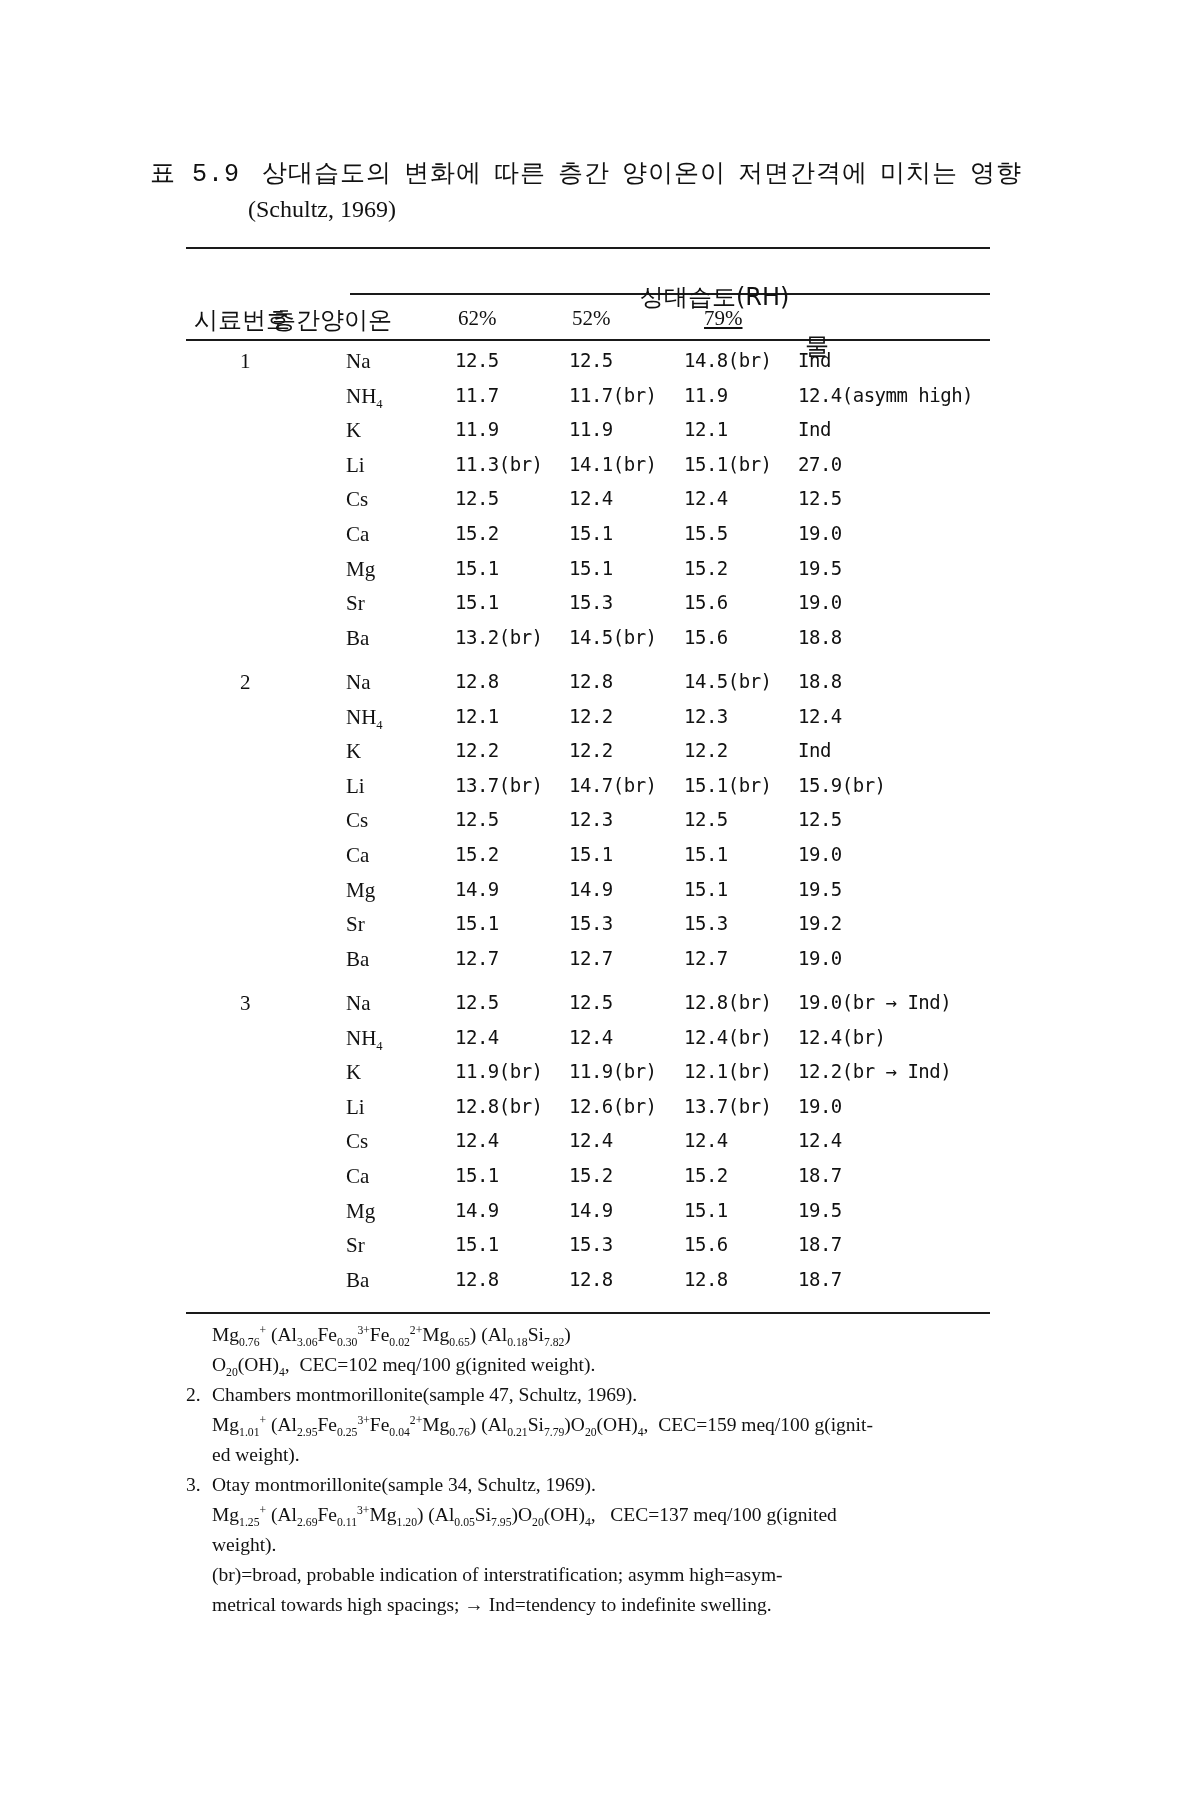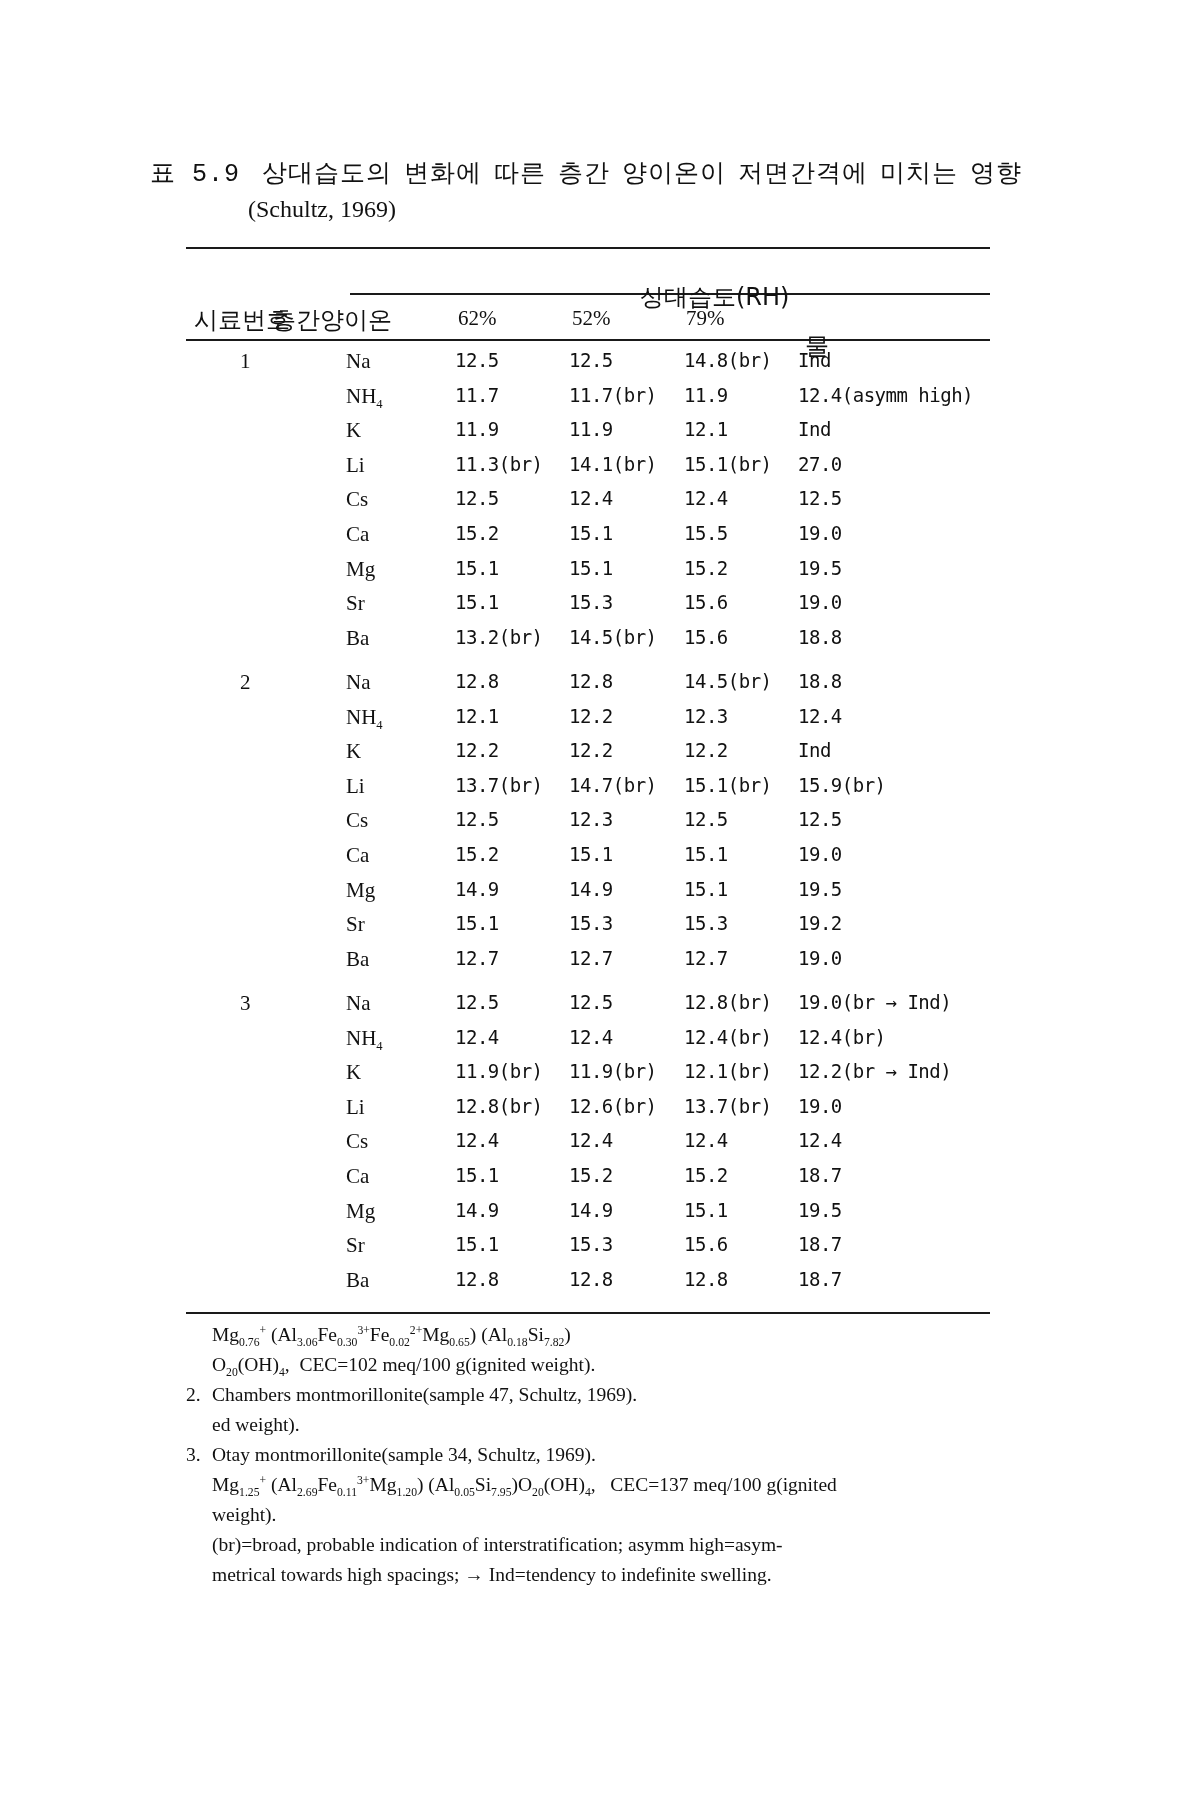--- a/index.html
+++ b/index.html
@@ -39,21 +39,21 @@
 <div class="rule" style="left:186px; top:247px; width:804px;"></div>
 <div class="rule" style="left:350px; top:293px; width:640px; height:1.5px;"></div>
 <div class="rule" style="left:186px; top:339px; width:804px;"></div>
 <div class="rule" style="left:186px; top:1312px; width:804px;"></div>
 
 <div class="hdr ko" style="left:194px; top:281px;">시료번호</div>
 <div class="hdr ko" style="left:272px; top:281px;">층간양이온</div>
 <div class="hdr ko" style="left:640px; top:258px;">상대습도(RH)</div>
 <div class="hdr" style="left:458px; top:306px;">62%</div>
 <div class="hdr" style="left:572px; top:306px;">52%</div>
-<div class="hdr" style="left:686px; top:306px;">79%</div>
+<div class="hdr" style="left:704px; top:306px;text-decoration:underline;">79%</div>
 <div class="hdr ko" style="left:805px; top:307px;">물</div>
 
 <div id="tbody">
     <div class="row" style="top: 349px;">
       <div class="cell c-sample">1</div>
       <div class="cell c-ion"><span>Na</span></div>
       <div class="cell num-font c-32">12.5</div>
       <div class="cell num-font c-52">12.5</div>
       <div class="cell num-font c-79">14.8(br)</div>
       <div class="cell num-font c-w">Ind</div>
@@ -242,20 +242,21 @@
       <div class="cell num-font c-79">12.8</div>
       <div class="cell num-font c-w">18.7</div>
     </div>
   </div>
 
 <div class="notes">
   <div class="note-line indent">Mg<sub>0.76</sub><sup>+</sup> (Al<sub>3.06</sub>Fe<sub>0.30</sub><sup>3+</sup>Fe<sub>0.02</sub><sup>2+</sup>Mg<sub>0.65</sub>) (Al<sub>0.18</sub>Si<sub>7.82</sub>)</div>
   <div class="note-line indent">O<sub>20</sub>(OH)<sub>4</sub>,&nbsp; CEC=102 meq/100 g(ignited weight).</div>
 
   <div class="note-line"><span class="fnum">2.</span><span>Chambers montmorillonite(sample 47, Schultz, 1969).</span></div>
+  <div class="note-line indent">Mg<sub>1.01</sub><sup>+</sup> (Al<sub>2.95</sub>Fe<sub>0.25</sub><sup>3+</sup>Fe<sub>0.04</sub><sup>2+</sup>Mg<sub>0.76</sub>) (Al<sub>0.21</sub>Si<sub>7.79</sub>)O<sub>20</sub>(OH)<sub>4</sub>,&nbsp; CEC=159 meq/100 g(ignit-</div>
   <div class="note-line indent">ed weight).</div>
 
   <div class="note-line"><span class="fnum">3.</span><span>Otay montmorillonite(sample 34, Schultz, 1969).</span></div>
   <div class="note-line indent">Mg<sub>1.25</sub><sup>+</sup> (Al<sub>2.69</sub>Fe<sub>0.11</sub><sup>3+</sup>Mg<sub>1.20</sub>) (Al<sub>0.05</sub>Si<sub>7.95</sub>)O<sub>20</sub>(OH)<sub>4</sub>,&nbsp;&nbsp; CEC=137 meq/100 g(ignited</div>
   <div class="note-line indent">weight).</div>
 
   <div class="note-line indent">(br)=broad, probable indication of interstratification; asymm high=asym-</div>
   <div class="note-line indent">metrical towards high spacings; → Ind=tendency to indefinite swelling.</div>
 </div>
 

